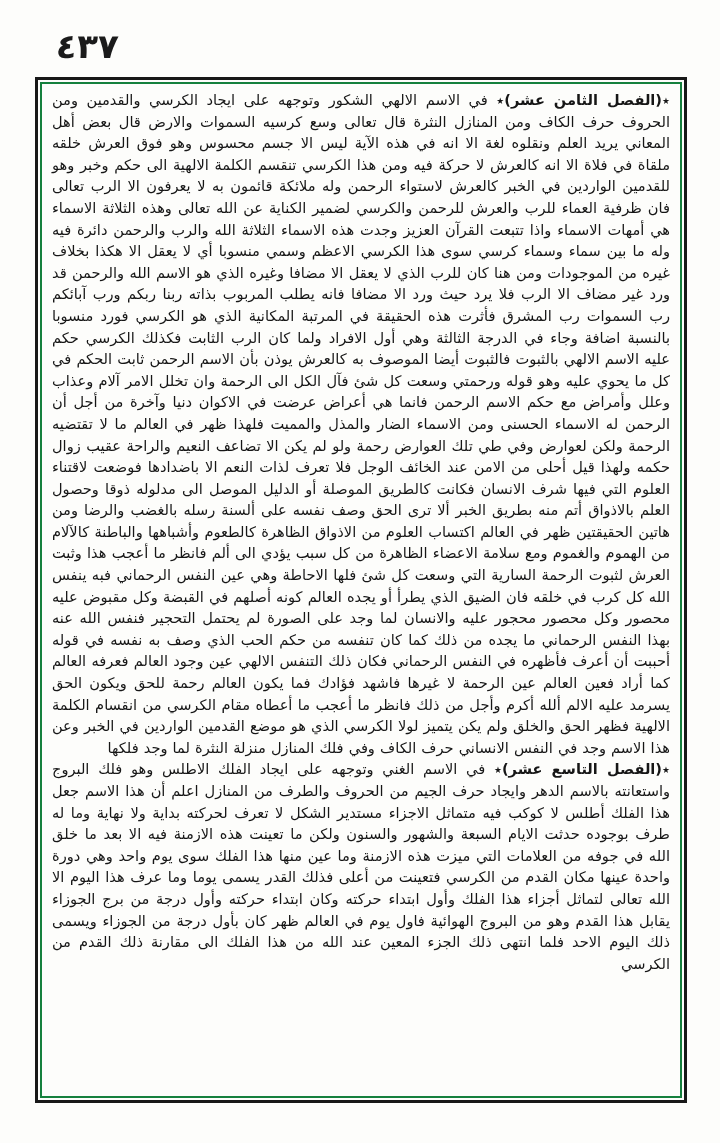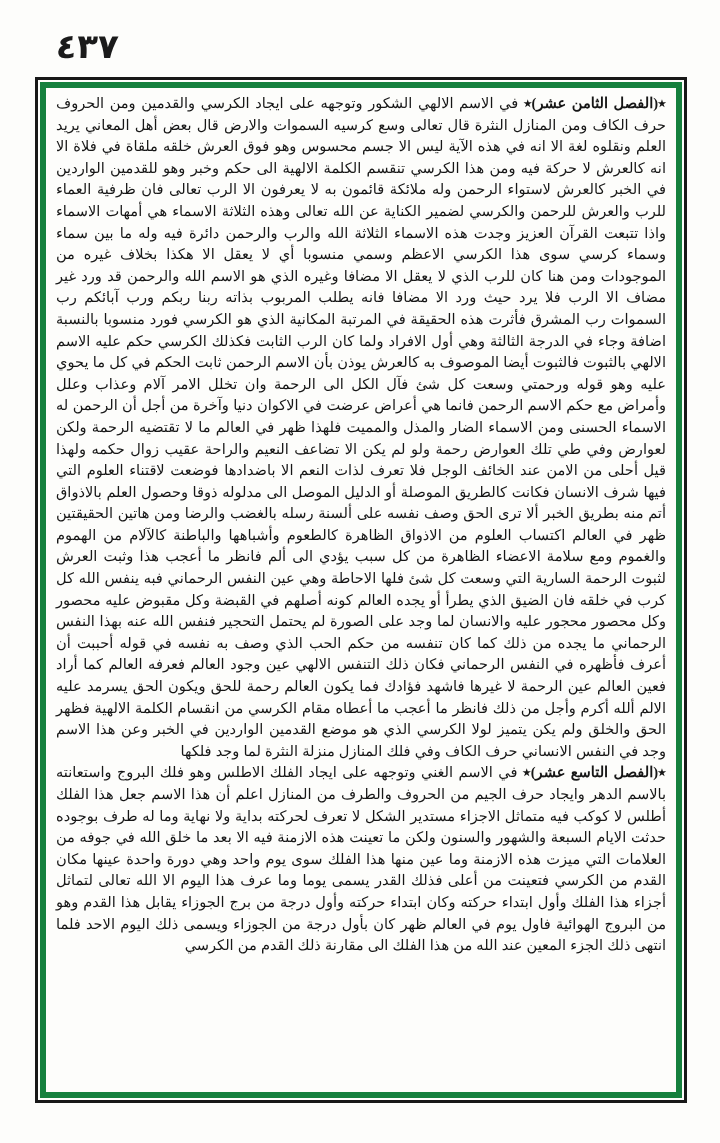--- a/index.html
+++ b/index.html
@@ -28,24 +28,23 @@
     width: 652px;
     height: 1026px;
     box-sizing: border-box;
     border: 3px solid #181818;
     background: #fdfdfb;
   }
   .text-frame-inner {
     position: absolute;
     inset: 2px;
     box-sizing: border-box;
-    border: 6px solid #15803d;
+    border: 2px solid #15803d;
     padding: 5px 10px 20px 10px;
     overflow: hidden;
-    font-family: Liberation Serif, serif;
   }
   .text-body {
     direction: rtl;
     unicode-bidi: embed;
     text-align: justify;
     font-size: 14.6px;
     line-height: 21.6px;
     color: #161616;
     word-spacing: 0.5px;
   }

